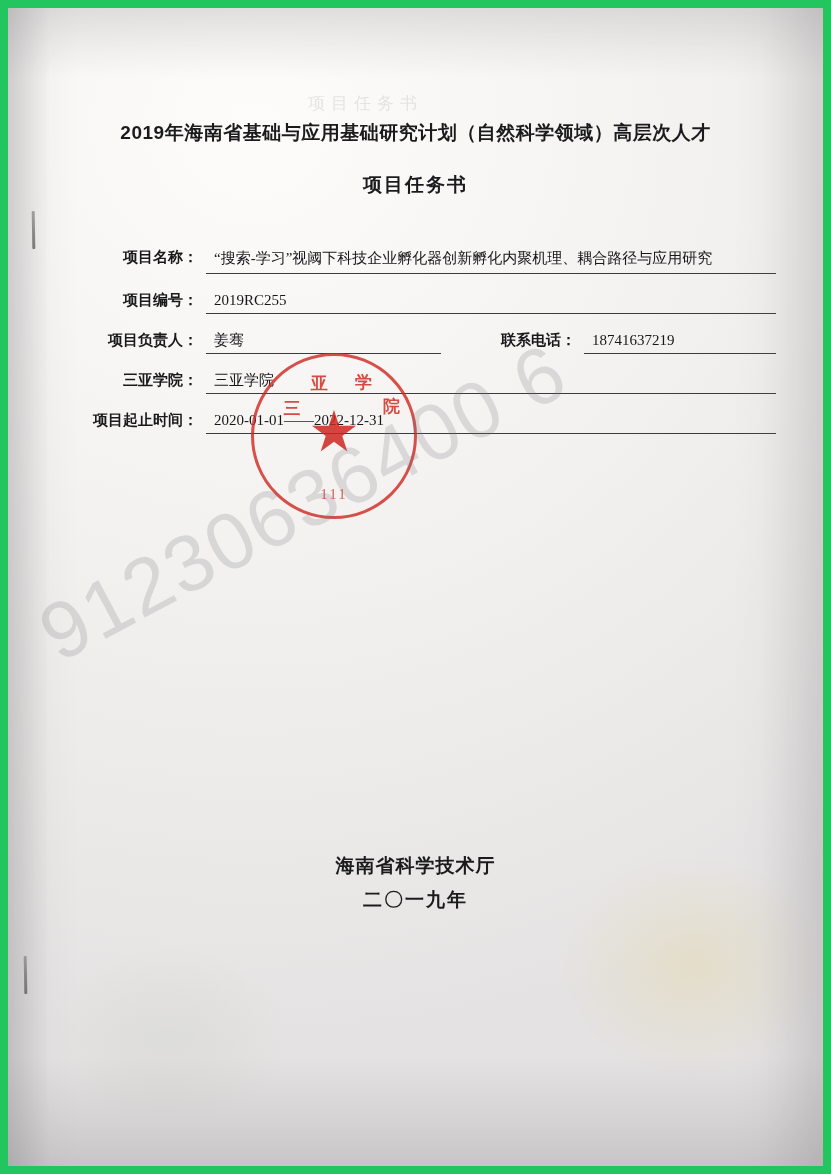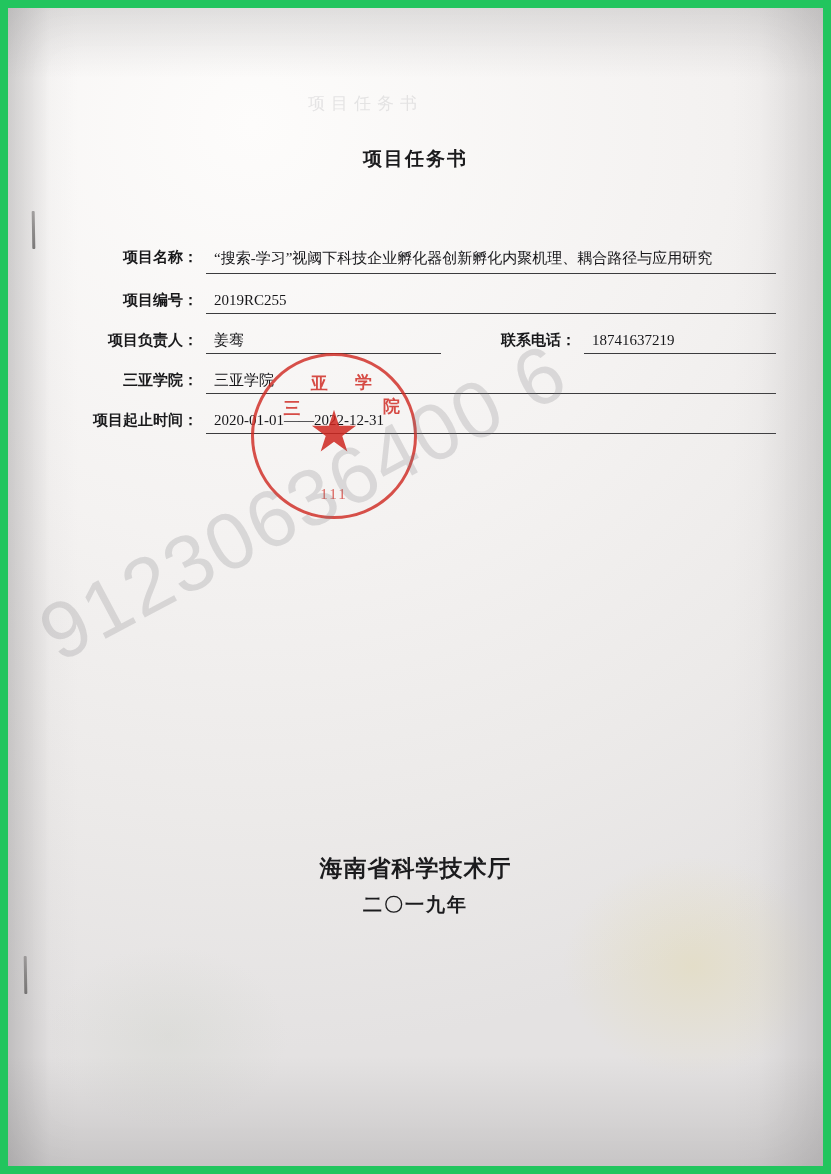--- a/index.html
+++ b/index.html
@@ -237,21 +237,21 @@
   
   .footer {
     position: absolute;
     left: 0; right: 0;
     top: 845px;
     text-align: center;
   }
   .footer .org {
     font-family: "Liberation Sans", sans-serif;
     font-weight: bold;
-    font-size: 23px;
+    font-size: 19px;
     letter-spacing: 1px;
     color: #1b1b1d;
   }
   .footer .year {
     margin-top: 8px;
     font-family: "Liberation Sans", sans-serif;
     font-weight: bold;
     font-size: 19px;
     letter-spacing: 2px;
     color: #1b1b1d;
@@ -271,20 +271,21 @@
 </style>
 </head>
 <body>
 
 <div class="page">
   <div class="paper">
 
     <div class="ghost">项目任务书</div>
 
     <div class="title-block">
+      <div class="doc-title-line1">2019年海南省基础与应用基础研究计划（自然科学领域）高层次人才</div>
       <div class="doc-title-line2">项目任务书</div>
     </div>
 
     <div class="form">
 
       <div class="row">
         <div class="lbl w1">项目名称：</div>
         <div class="field two-line">
           <span class="val">“搜索-学习”视阈下科技企业孵化器创新孵化内聚机理、耦合路径与应用研究</span>
         </div>

